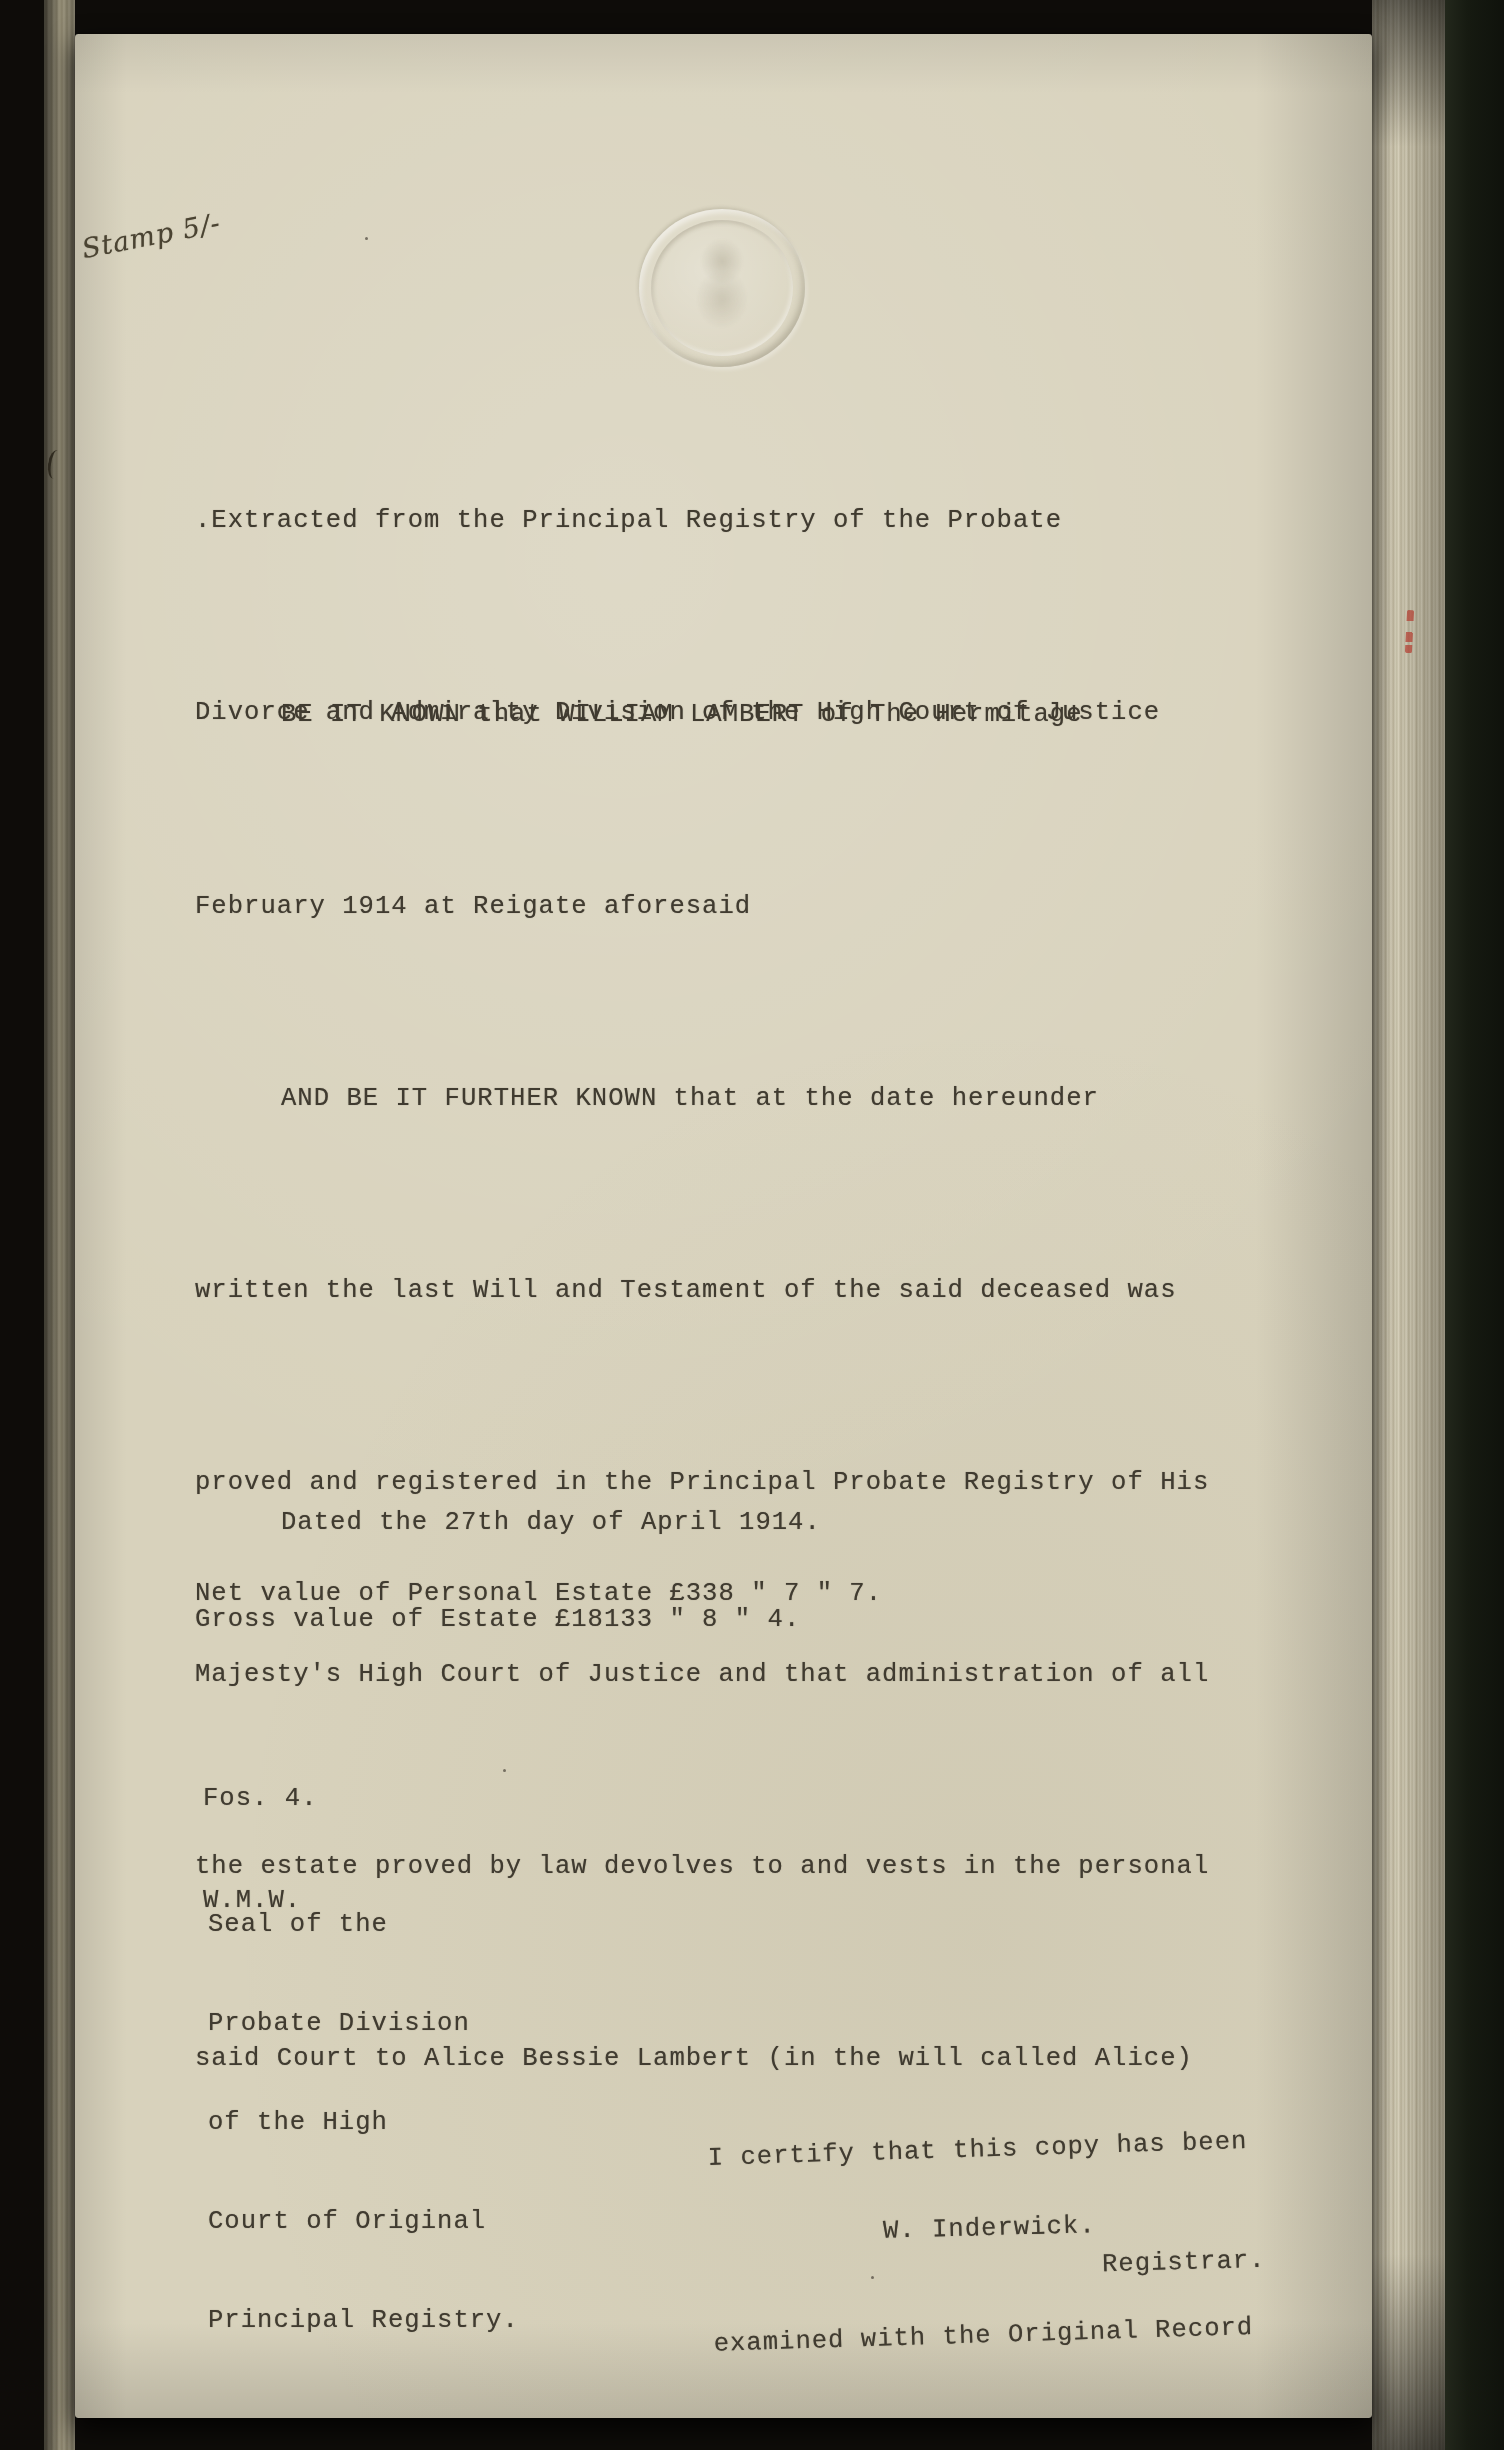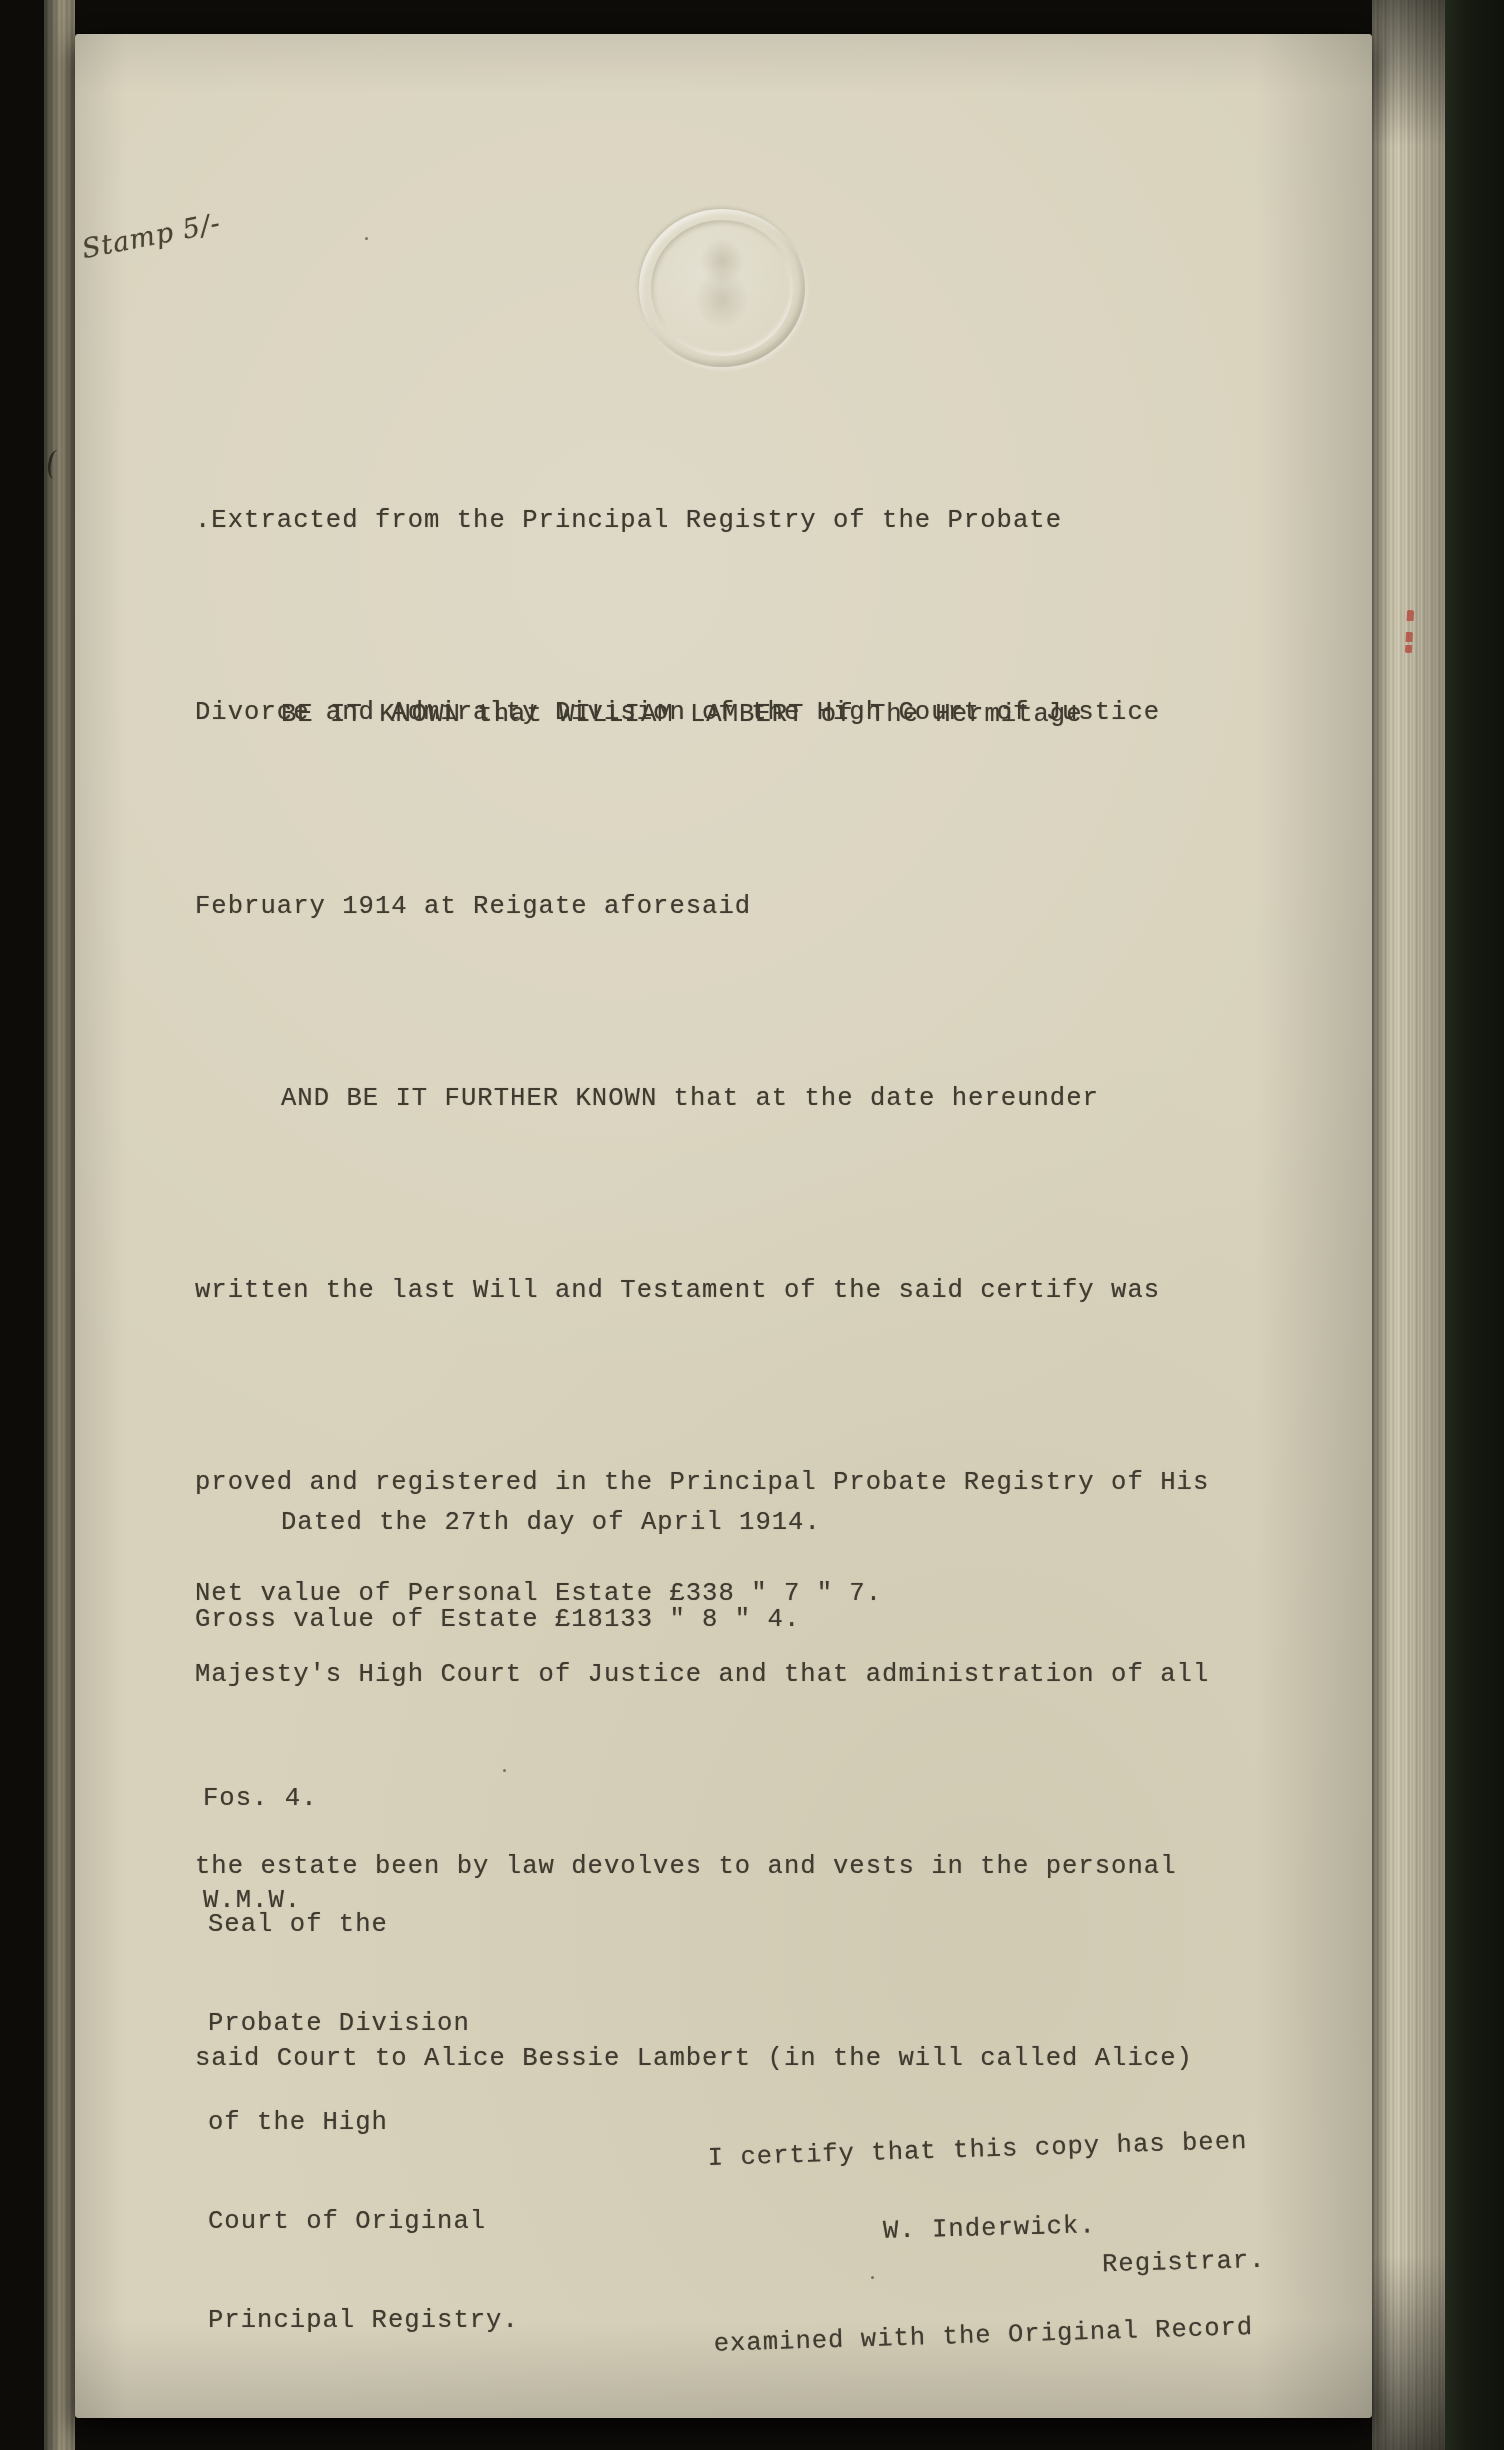--- a/index.html
+++ b/index.html
@@ -123,24 +123,24 @@
 
   <div class="tw" style="left:195px;top:361px;">
     <span class="line">.Extracted from the Principal Registry of the Probate</span>
     <span class="line">Divorce and Admiralty Division of the High Court of Justice</span>
   </div>
 
   <div class="tw" style="left:195px;top:555px;">
     <span class="line indent">BE IT KNOWN that WILLIAM LAMBERT of The Hermitage</span>
     <span class="line">February 1914 at Reigate aforesaid</span>
     <span class="line indent">AND BE IT FURTHER KNOWN that at the date hereunder</span>
-    <span class="line">written the last Will and Testament of the said certify was</span>
+    <span class="line">written the last Will and Testament of the said deceased was</span>
     <span class="line">proved and registered in the Principal Probate Registry of His</span>
     <span class="line">Majesty's High Court of Justice and that administration of all</span>
-    <span class="line">the estate been by law devolves to and vests in the personal</span>
+    <span class="line">the estate proved by law devolves to and vests in the personal</span>
     <span class="line">said Court to Alice Bessie Lambert (in the will called Alice)</span>
     
     
     
     
   </div>
 
   <div class="tw" style="left:281px;top:1491px;">Dated the 27th day of April 1914.</div>
 
   <div class="tw" style="left:195px;top:1588px;">Gross value of Estate £18133 " 8 " 4.</div>

